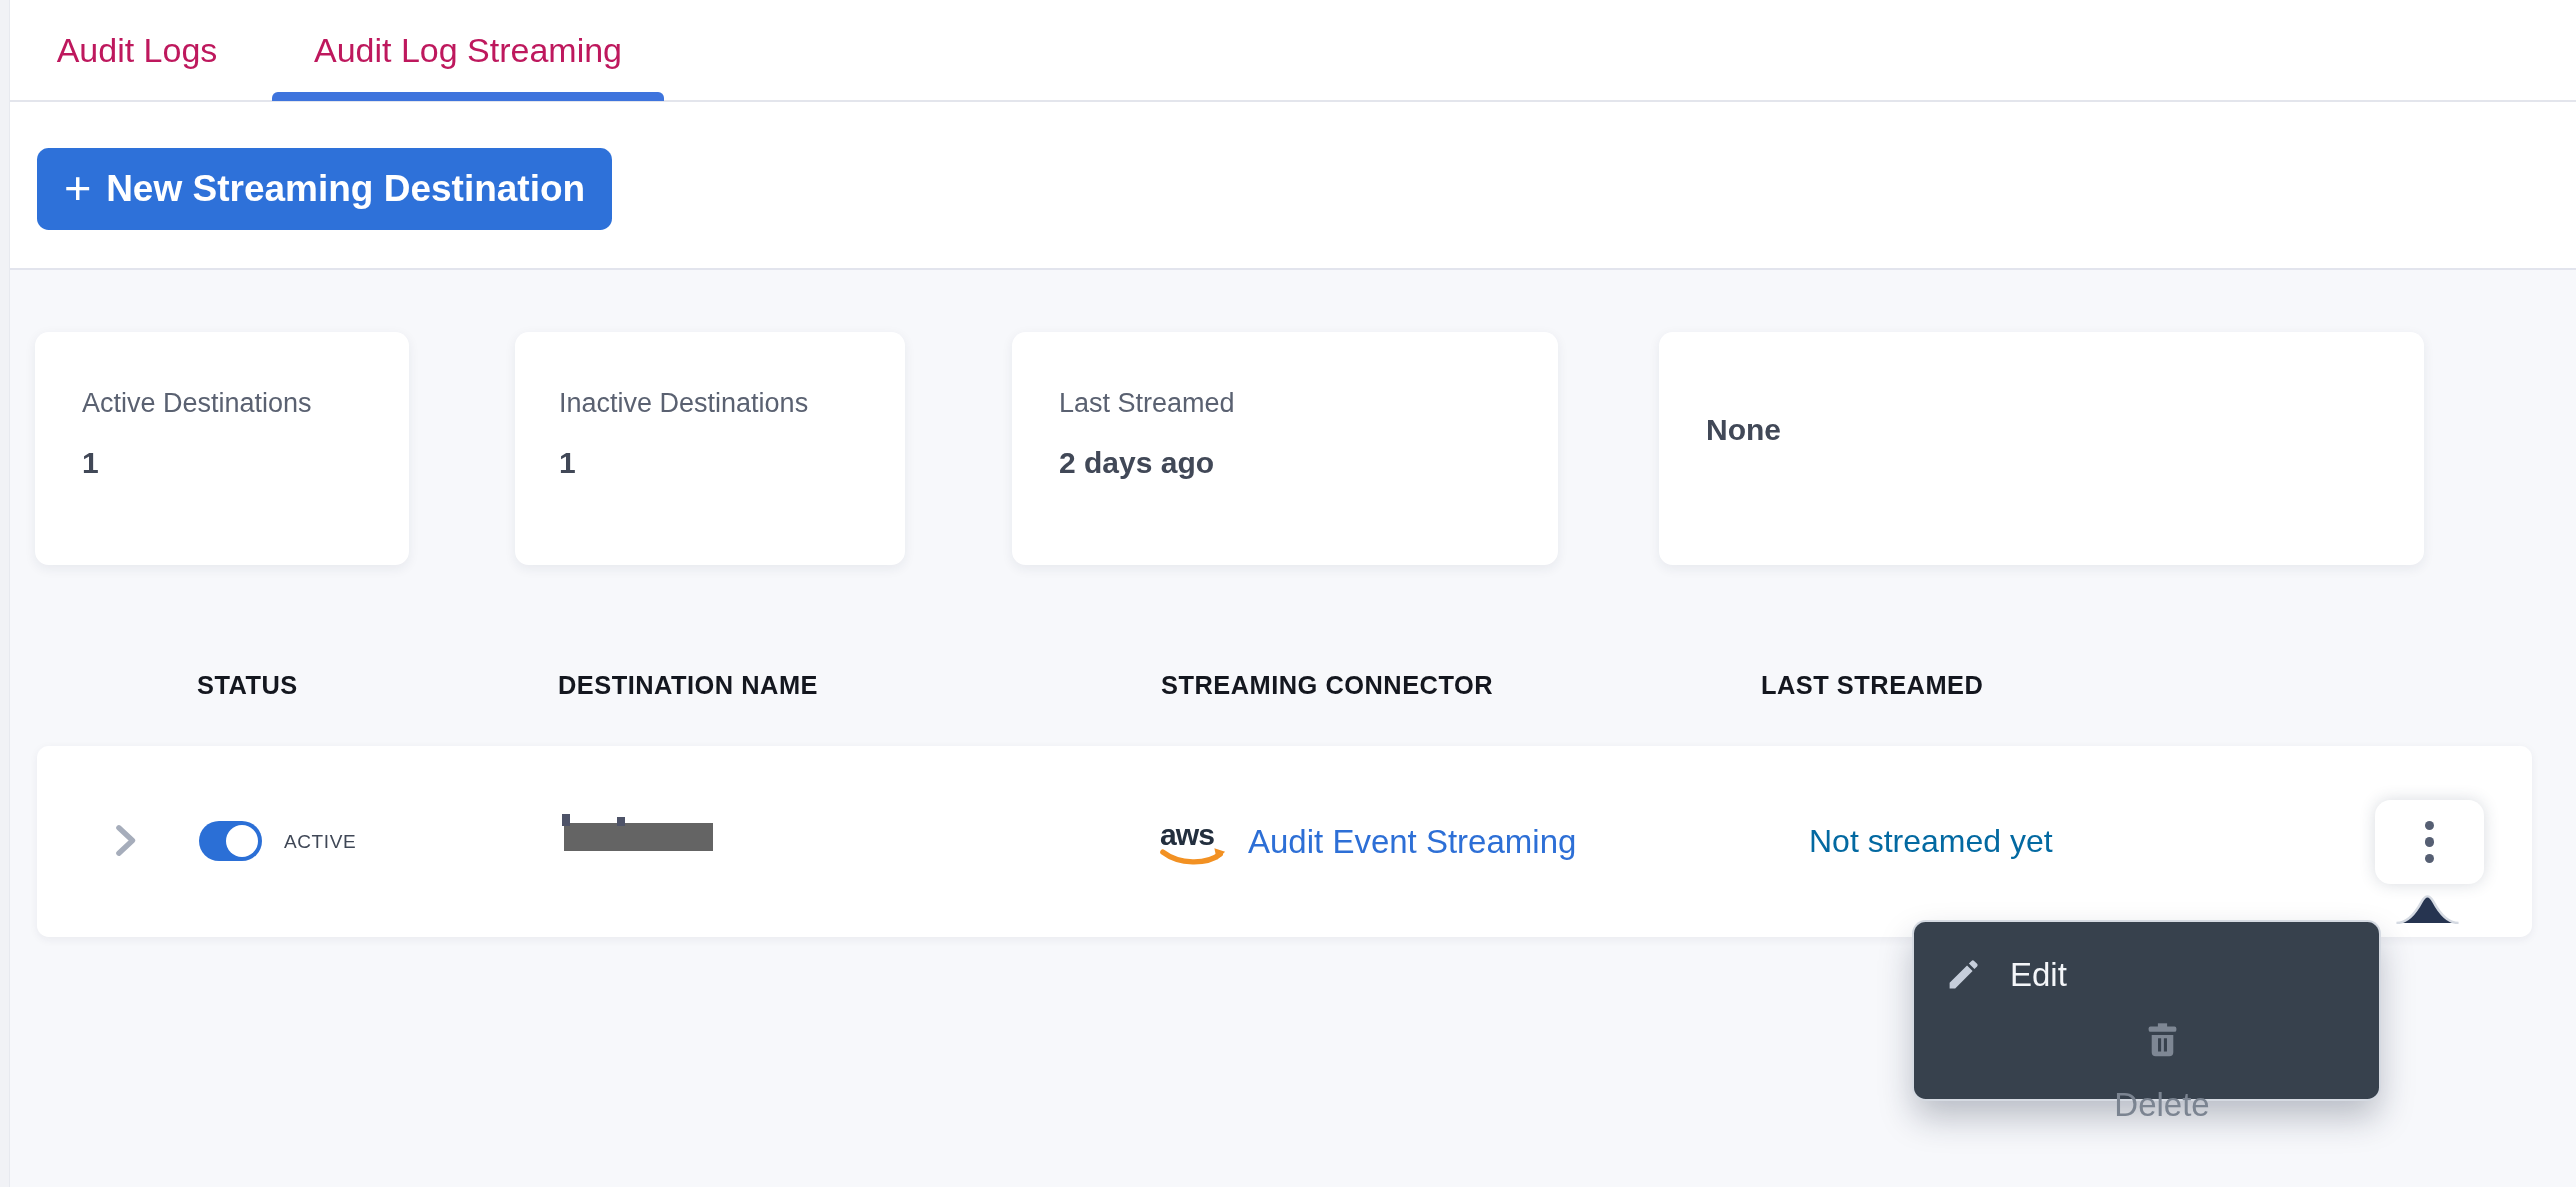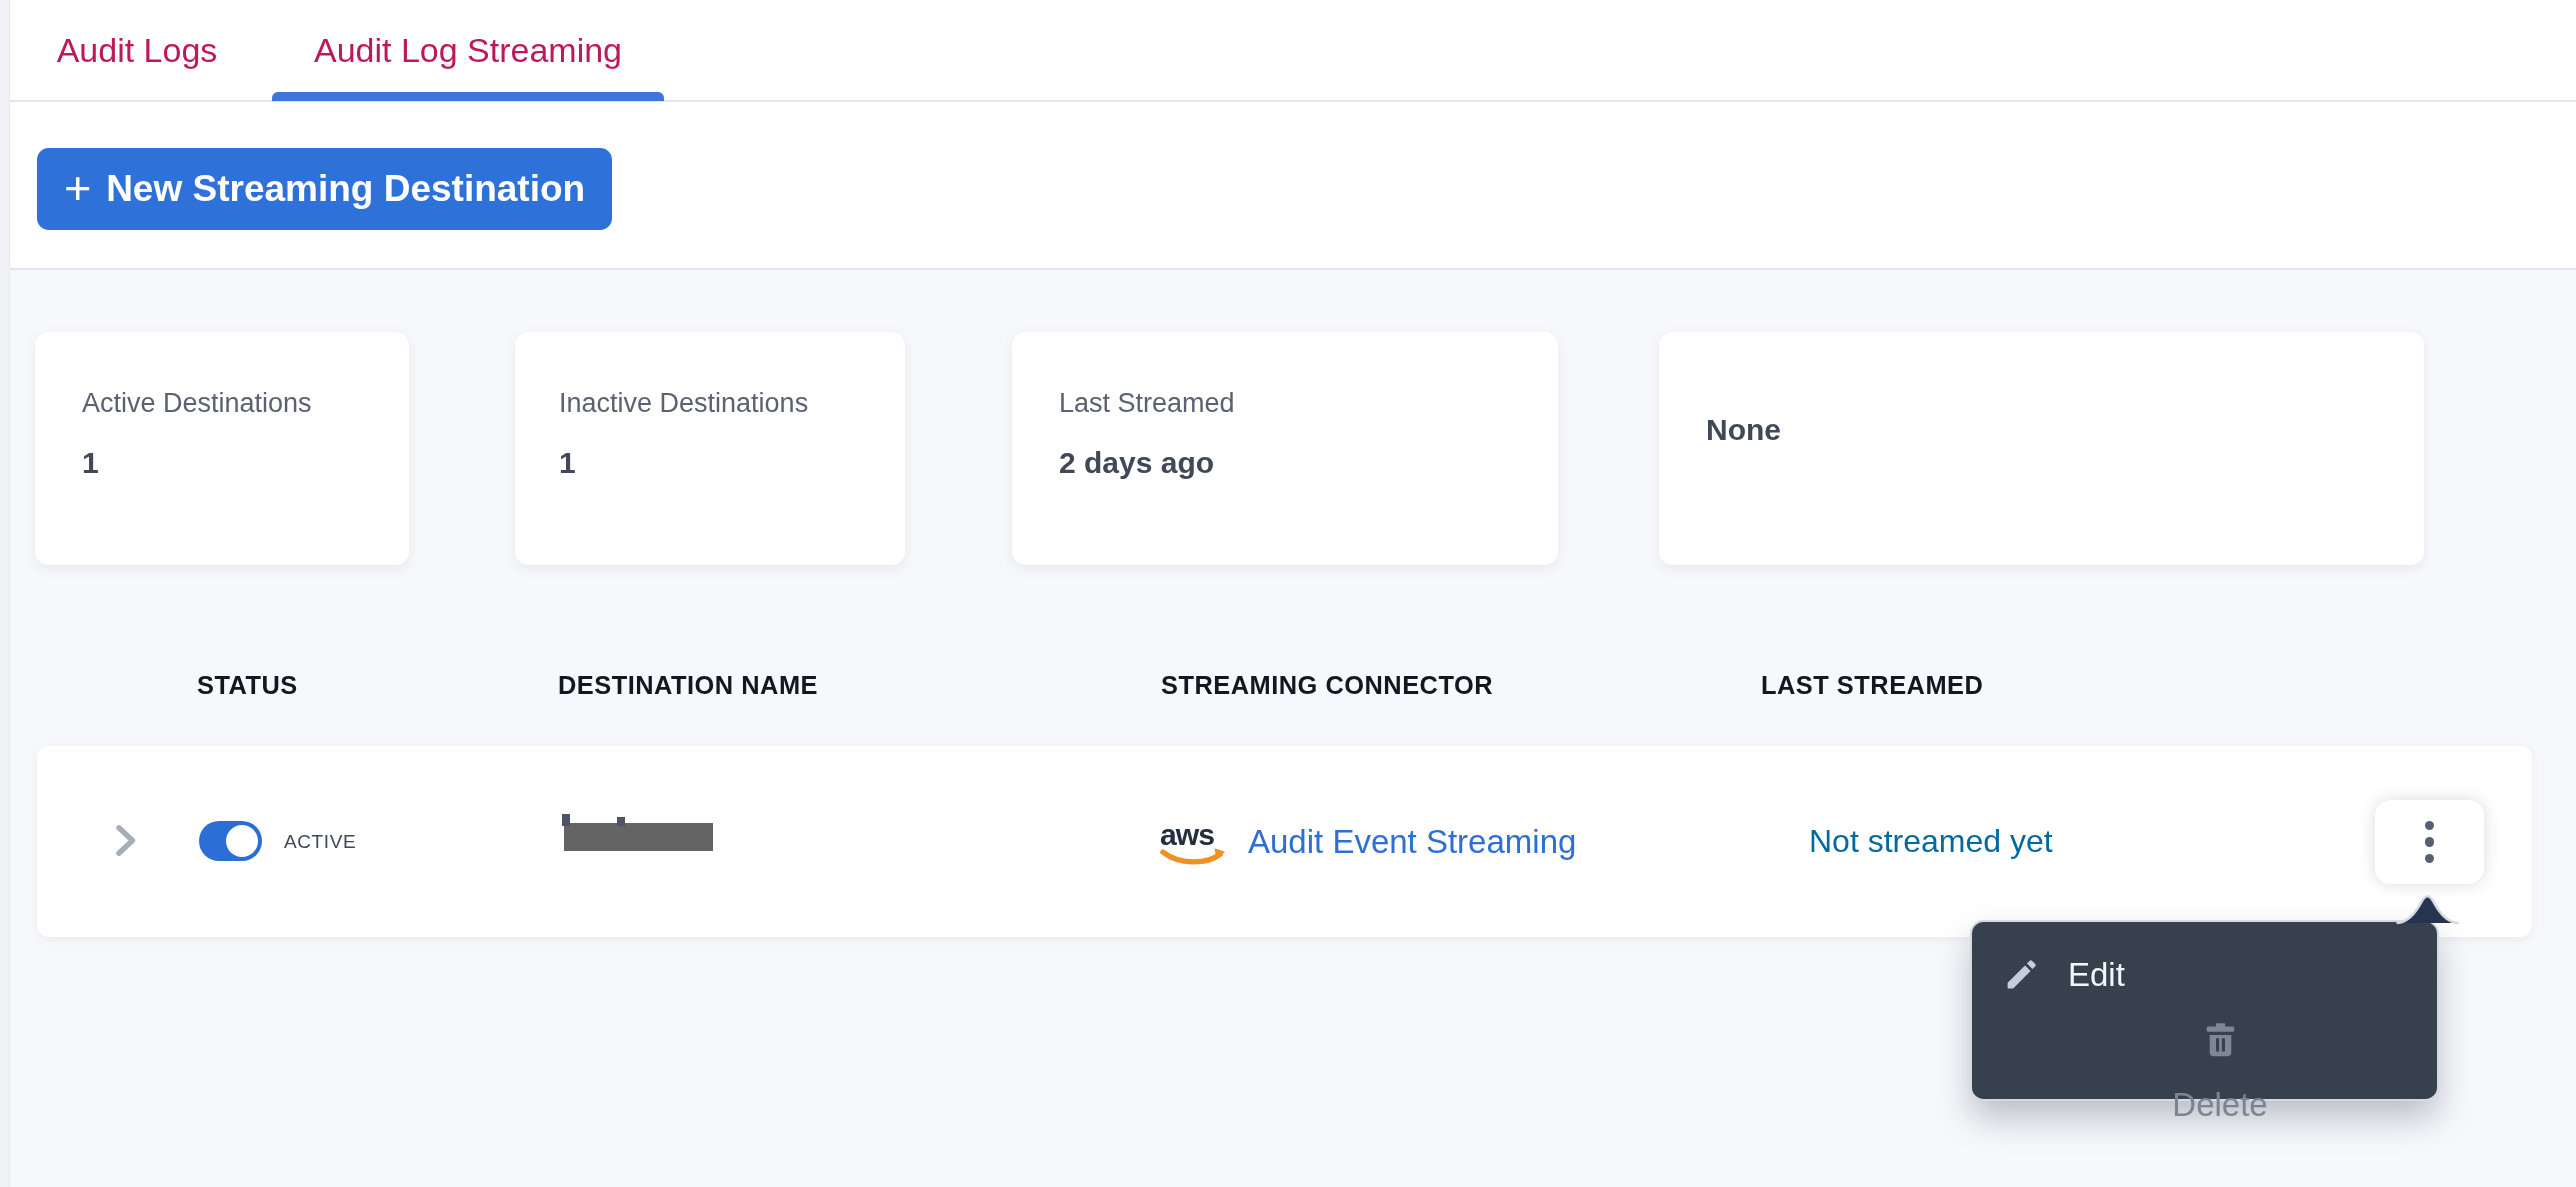--- a/index.html
+++ b/index.html
@@ -51,21 +51,21 @@
   .tick-a { left:525px; top:68px; width:7.8px; height:11.7px; }
   .tick-b { left:580px; top:71px; width:7.8px; height:8.8px; }
   .aws-logo { left:1121px; top:70px; width:70px; height:51px; }
   .connector-link { left:1211px; top:0; height:191px; display:flex; align-items:center; font-size:33px; color:#2d6fd6; text-decoration:none; cursor:pointer; }
   .last-streamed { left:1724px; top:0; height:191px; display:flex; align-items:center; font-size:32px; color:#0369a1;margin-left:48px; }
   .kebab-btn { left:2338px; top:54px; width:109px; height:84px; background:#ffffff; border:none; border-radius:15.6px;
     box-shadow:0 0 15.6px rgba(40,55,85,0.18); cursor:pointer; display:flex; flex-direction:column; align-items:center; justify-content:center; gap:6.8px; }
   .kebab-btn .dot { width:9.8px; height:9.8px; border-radius:50%; background:#565f73; }
 
   
-  .popover { position:absolute; left:1972px; top:922px; width:465px; height:177px; background:#37414d; border-radius:11.7px;
+  .popover { position:absolute; left:1914px; top:922px; width:465px; height:177px; background:#37414d; border-radius:11.7px;
     box-shadow:0 0 0 2px #d5dae2, 0 17.6px 35px rgba(22,32,58,0.28); z-index:10; padding-top:25.4px; }
   .beak { position:absolute; left:2396px; top:891px; width:63px; height:33px; z-index:11; }
   .menu-item { height:55px; margin-bottom:18.6px; display:flex; align-items:center; padding-left:31px; gap:28px; cursor:pointer; }
   .menu-item .mi-label { font-size:33px; color:#f4f6f9; }
   .menu-item.disabled { cursor:default;flex-direction:column; }
   .menu-item.disabled .mi-label { color:#7b8491; }
   .mi-icon { width:37px; height:37px; flex:0 0 37px; }
 </style>
 </head>
 <body>

